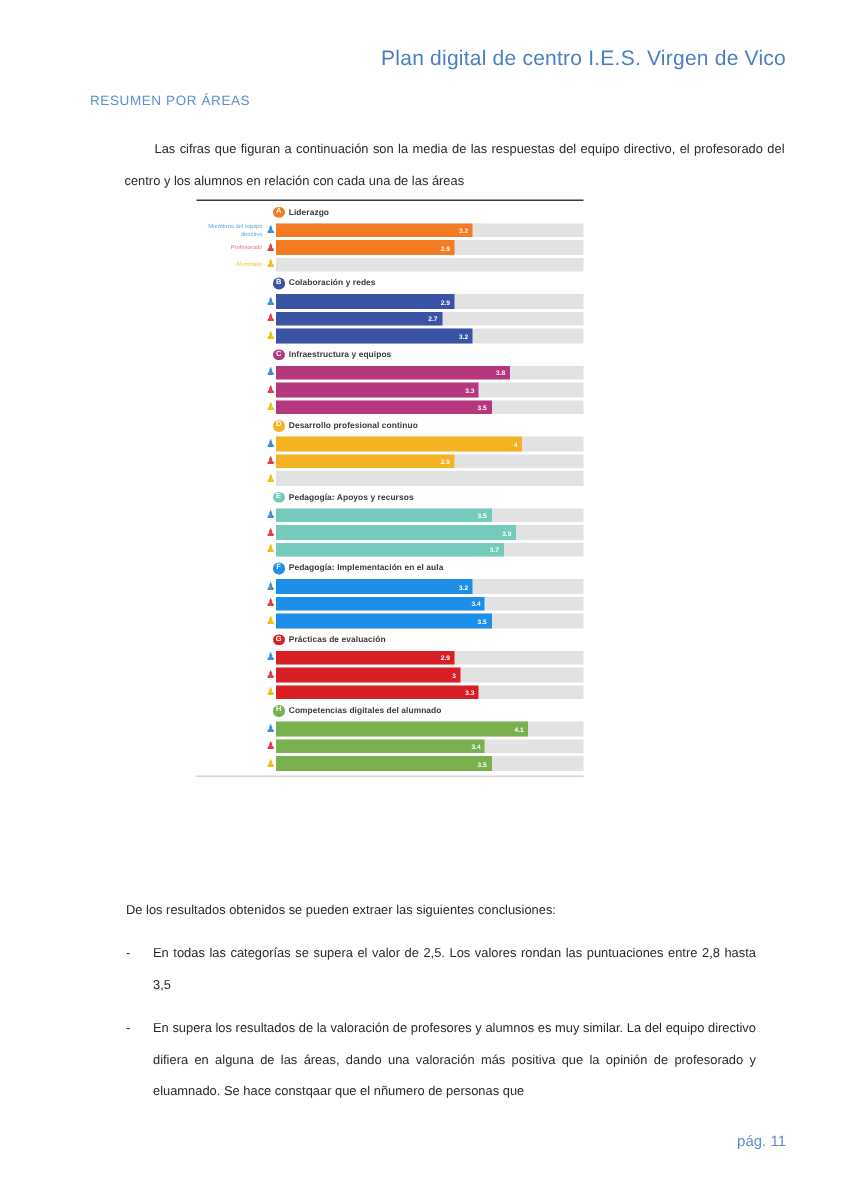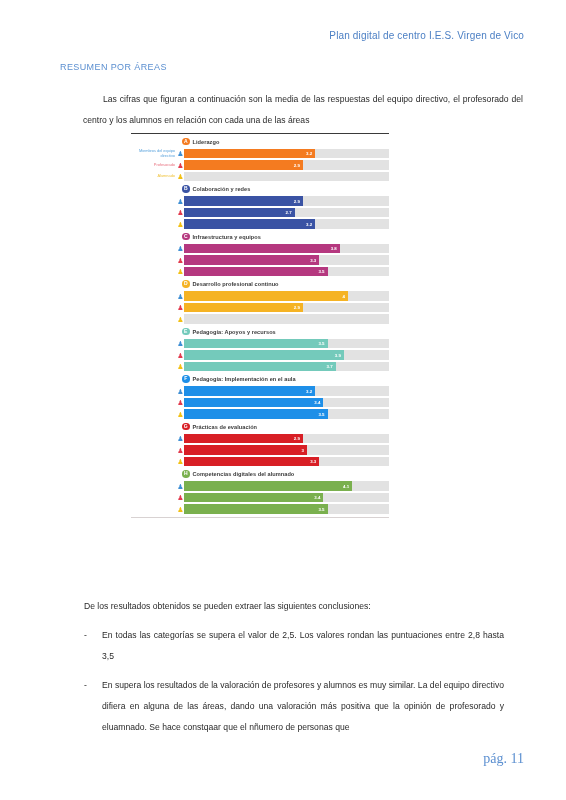--- a/index.html
+++ b/index.html
@@ -21,21 +21,21 @@
     background: #fff;
   }
 
   
   .doc-header {
     position: absolute;
     top: 30px;
     left: 0;
     right: 42px;
     text-align: right;
-    font-size: 10px;
+    font-size: 14px;
     color: #4b7fc4;
     letter-spacing: .15px;
   }
 
   
   .section-title {
     position: absolute;
     top: 62px;
     left: 60px;
     font-size: 9px;
@@ -188,23 +188,22 @@
     line-height: 21px;
     color: #2a2a2a;
     text-align: justify;
   }
 
   
   .doc-footer {
     position: absolute;
     bottom: 33px;
     right: 42px;
-    font-size: 14px;
+    font-size: 10px;
     color: #5b8fd0;
-    font-family: Liberation Serif, serif;
   }
 </style>
 </head>
 <body>
 
 <div class="page">
 
   <div class="doc-header">Plan digital de centro I.E.S. Virgen de Vico</div>
 
   <div class="section-title">RESUMEN POR ÁREAS</div>

